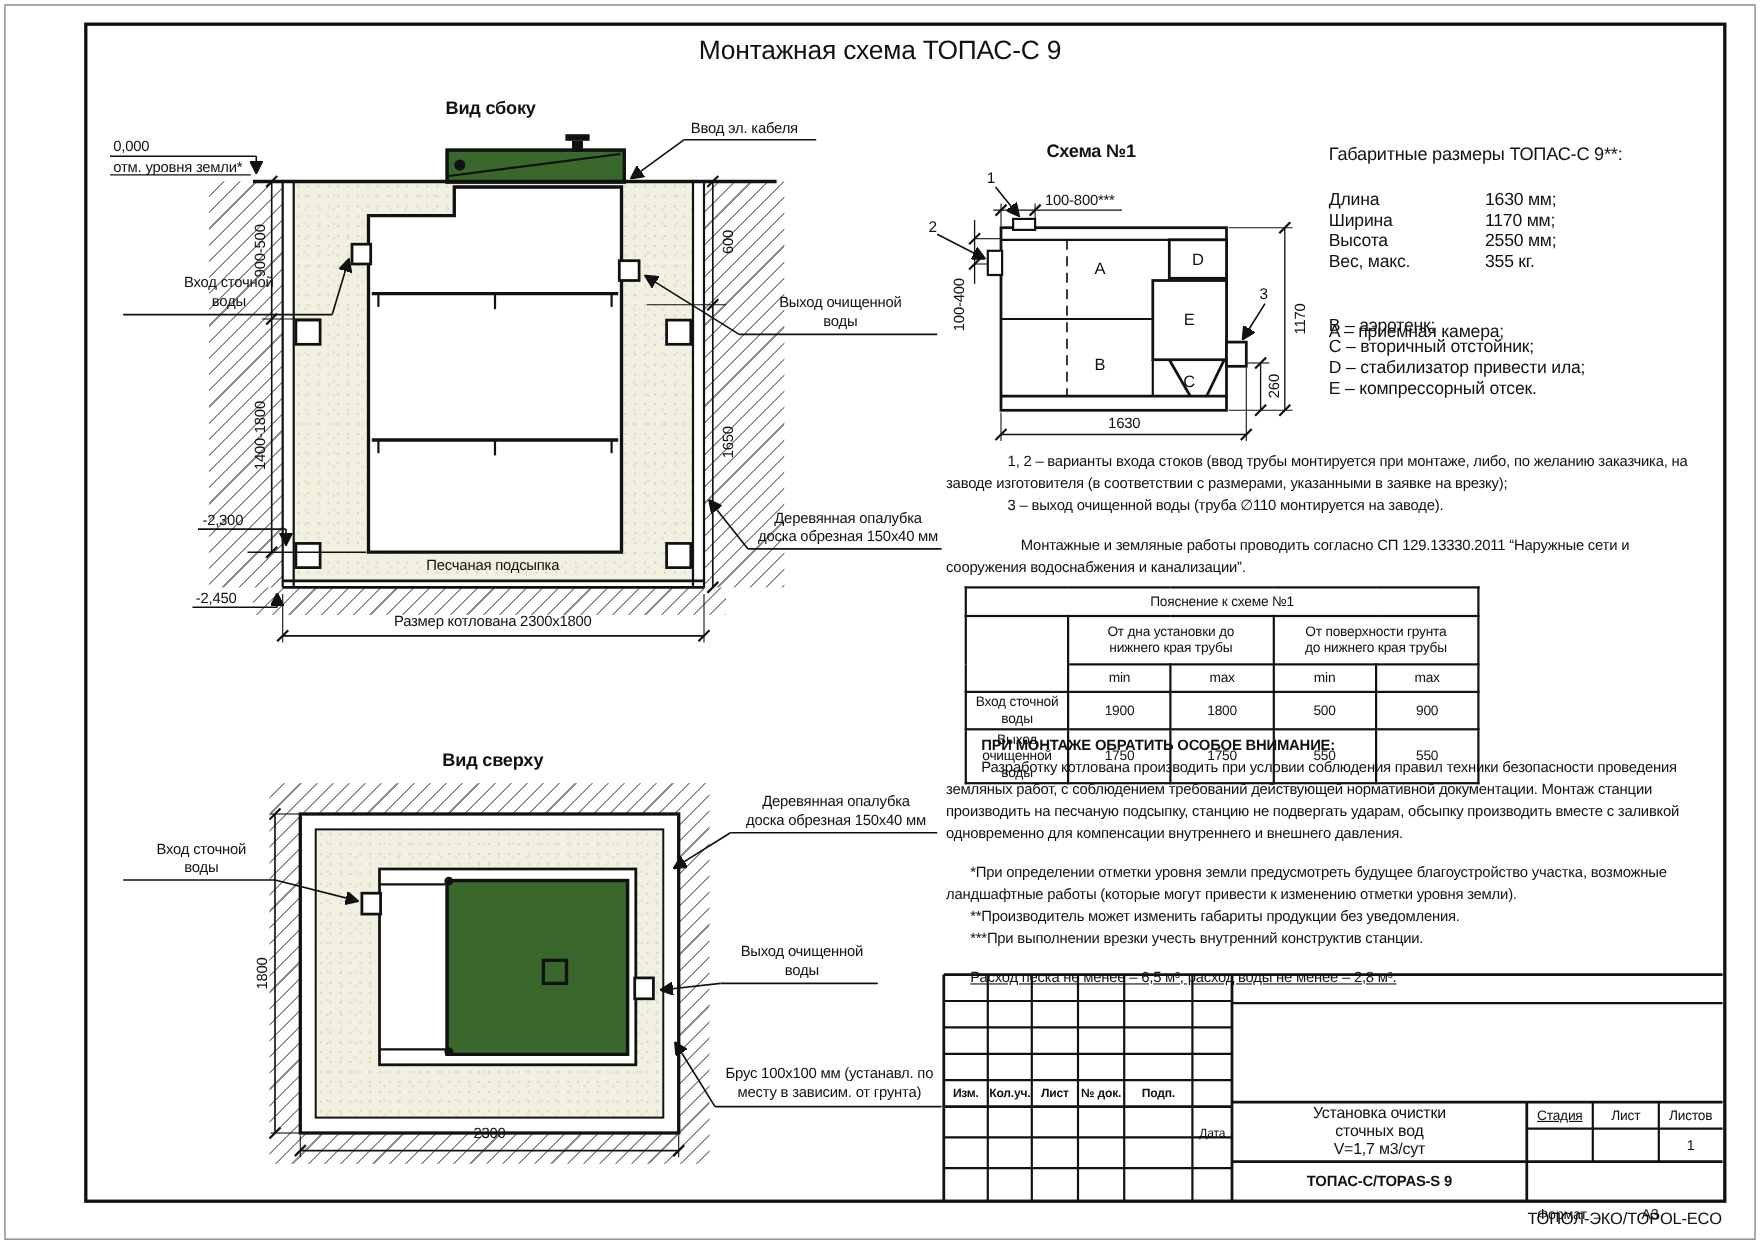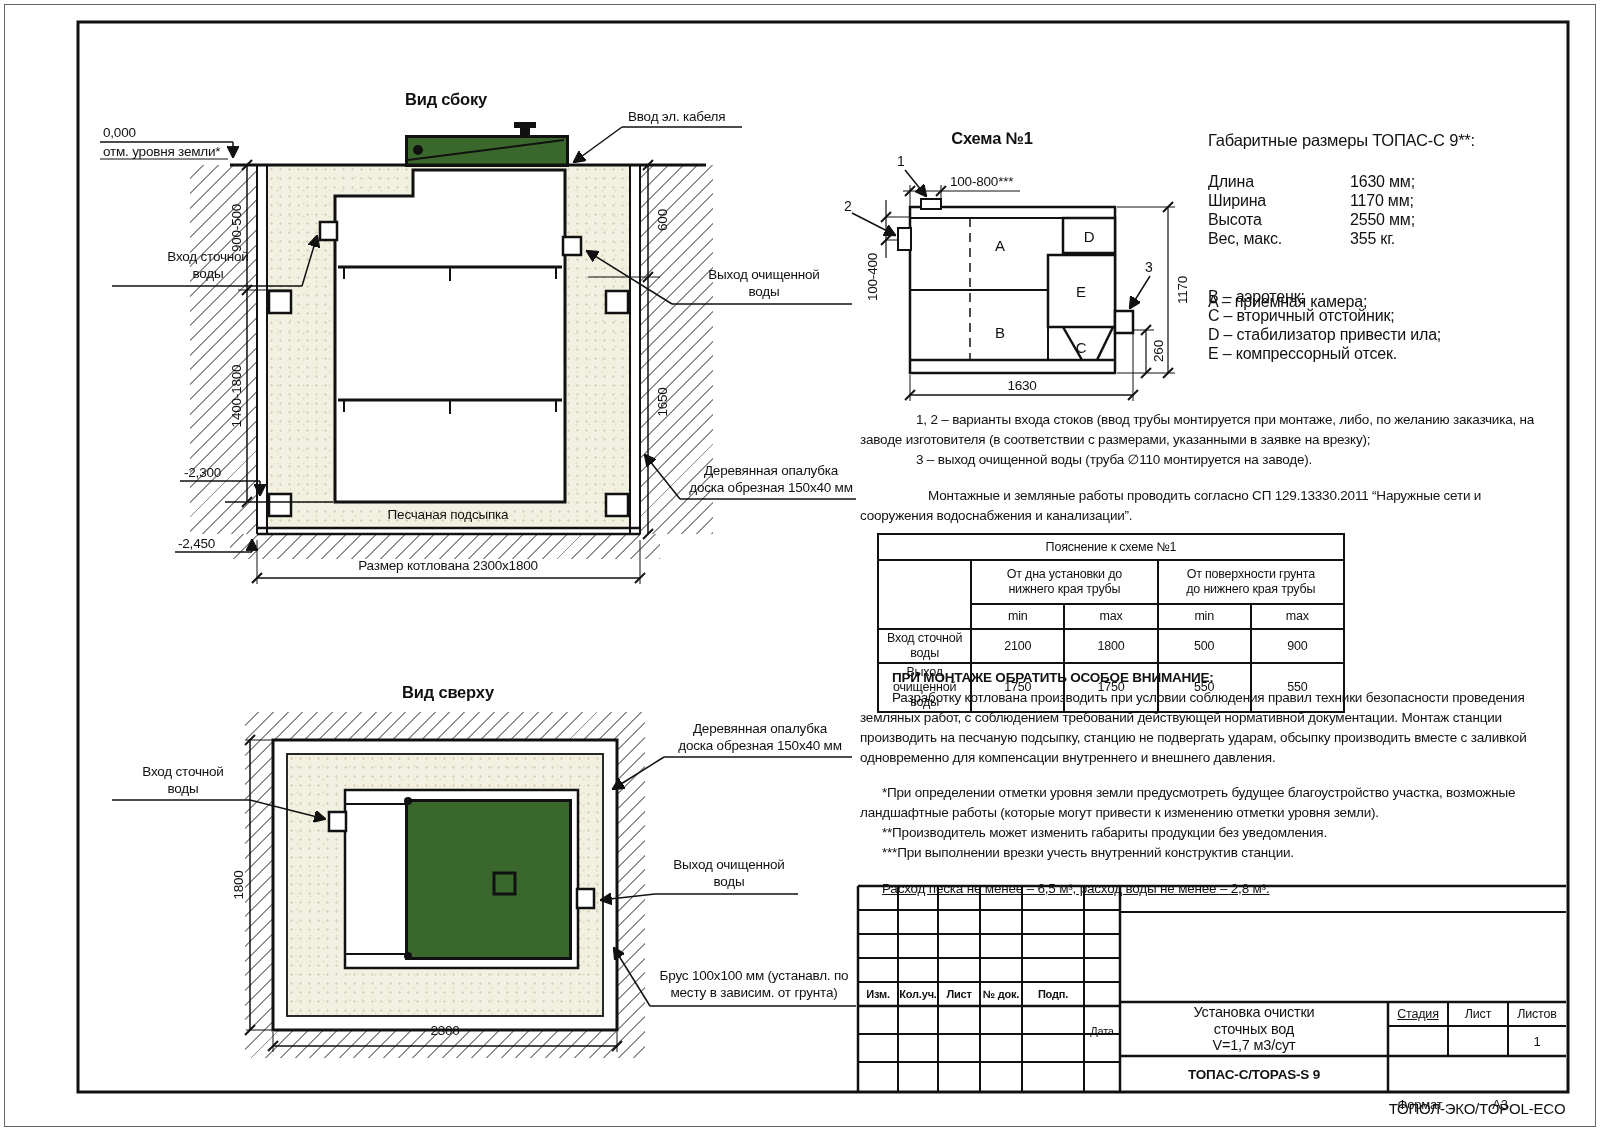--- a/index.html
+++ b/index.html
@@ -233,20 +233,21 @@
       <line x1="1120" y1="912" x2="1566" y2="912" stroke-width="2"></line>
       <line x1="1120" y1="1002" x2="1566" y2="1002" stroke-width="2.5"></line>
       <line x1="1120" y1="1056" x2="1566" y2="1056" stroke-width="2.5"></line>
       <line x1="1388" y1="1002" x2="1388" y2="1092" stroke-width="2.5"></line>
       <line x1="1448" y1="1002" x2="1448" y2="1056" stroke-width="2"></line>
       <line x1="1508" y1="1002" x2="1508" y2="1056" stroke-width="2"></line>
       <line x1="1388" y1="1026" x2="1566" y2="1026" stroke-width="2"></line>
     </g>
   </svg>
 
+  <div class="abs" style="left:0;top:33px;width:1600px;text-align:center;font-size:24px;">Монтажная схема ТОПАС-С 9</div>
 
   <div class="sub" style="left:446px;top:99px;">Вид сбоку</div>
   <div class="lbl" style="left:628px;top:108px;">Ввод эл. кабеля</div>
   <div class="lbl" style="left:103px;top:124px;">0,000</div>
   <div class="lbl" style="left:103px;top:143px;">отм. уровня земли*</div>
   <div class="vdim" style="left:236px;top:228px;">900-500</div>
   <div class="vdim" style="left:236px;top:396px;">1400-1800</div>
   <div class="vdim" style="left:662px;top:220px;">600</div>
   <div class="vdim" style="left:662px;top:402px;">1650</div>
   <div class="lbl" style="left:184px;top:464px;">-2,300</div>
@@ -322,21 +323,21 @@
 до нижнего края трубы</td>
       </tr>
       <tr>
         <td style="height:21px;width:71px;">min</td>
         <td style="width:71px;">max</td>
         <td style="width:70px;">min</td>
         <td style="width:71px;">max</td>
       </tr>
       <tr>
         <td style="height:18px;">Вход сточной воды</td>
-        <td>2100</td>
+        <td>1900</td>
         <td>1800</td>
         <td>500</td>
         <td>900</td>
       </tr>
       <tr>
         <td style="height:18px;">Выход очищенной воды</td>
         <td>1750</td>
         <td>1750</td>
         <td>550</td>
         <td>550</td>

